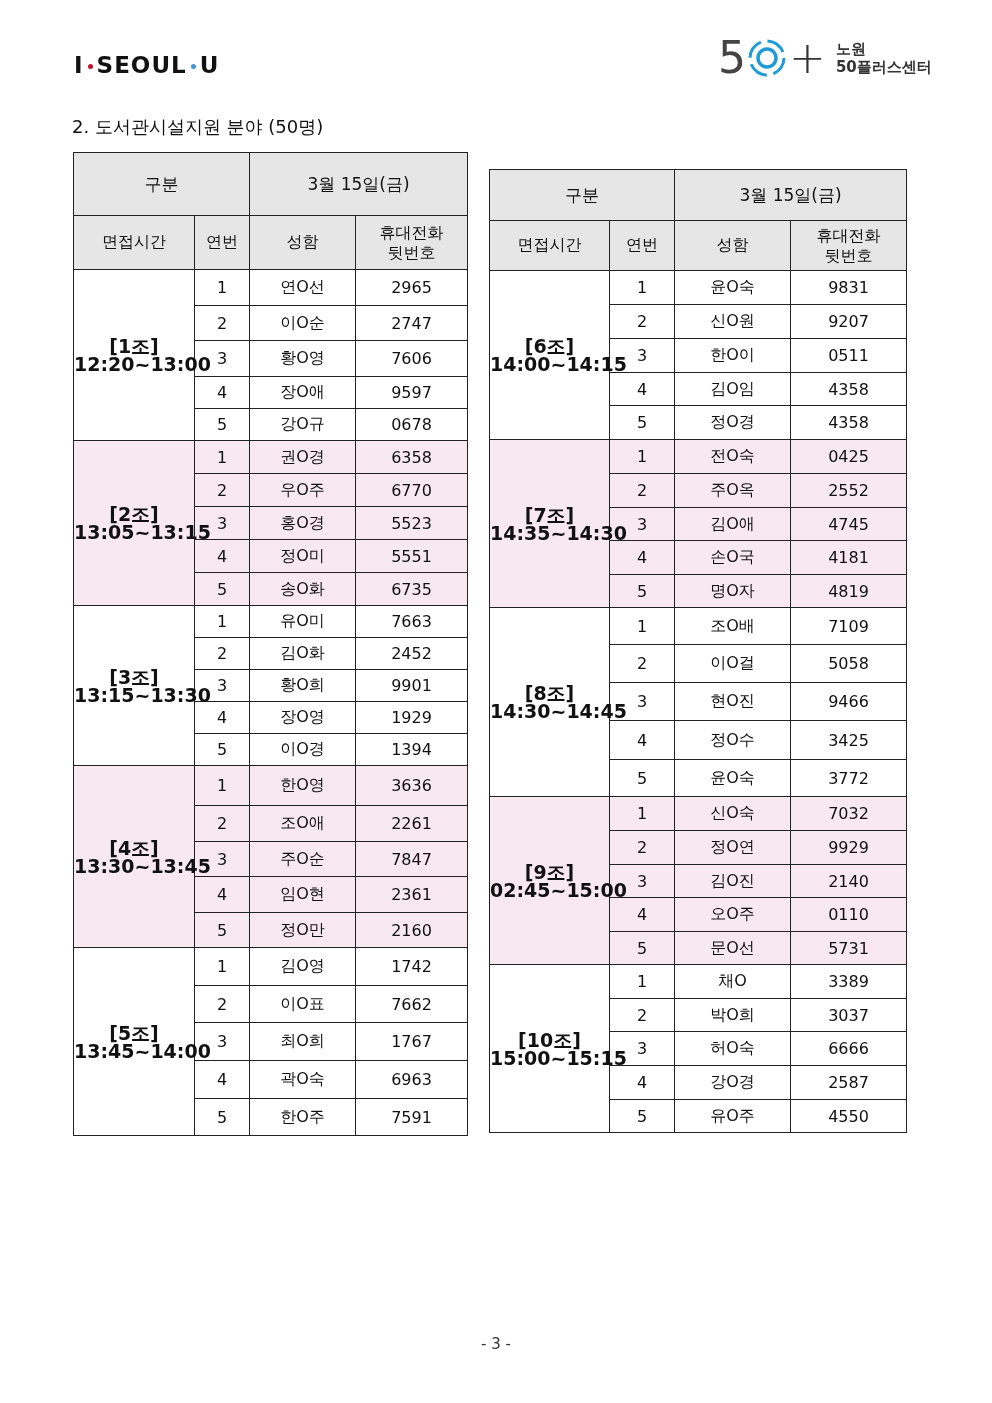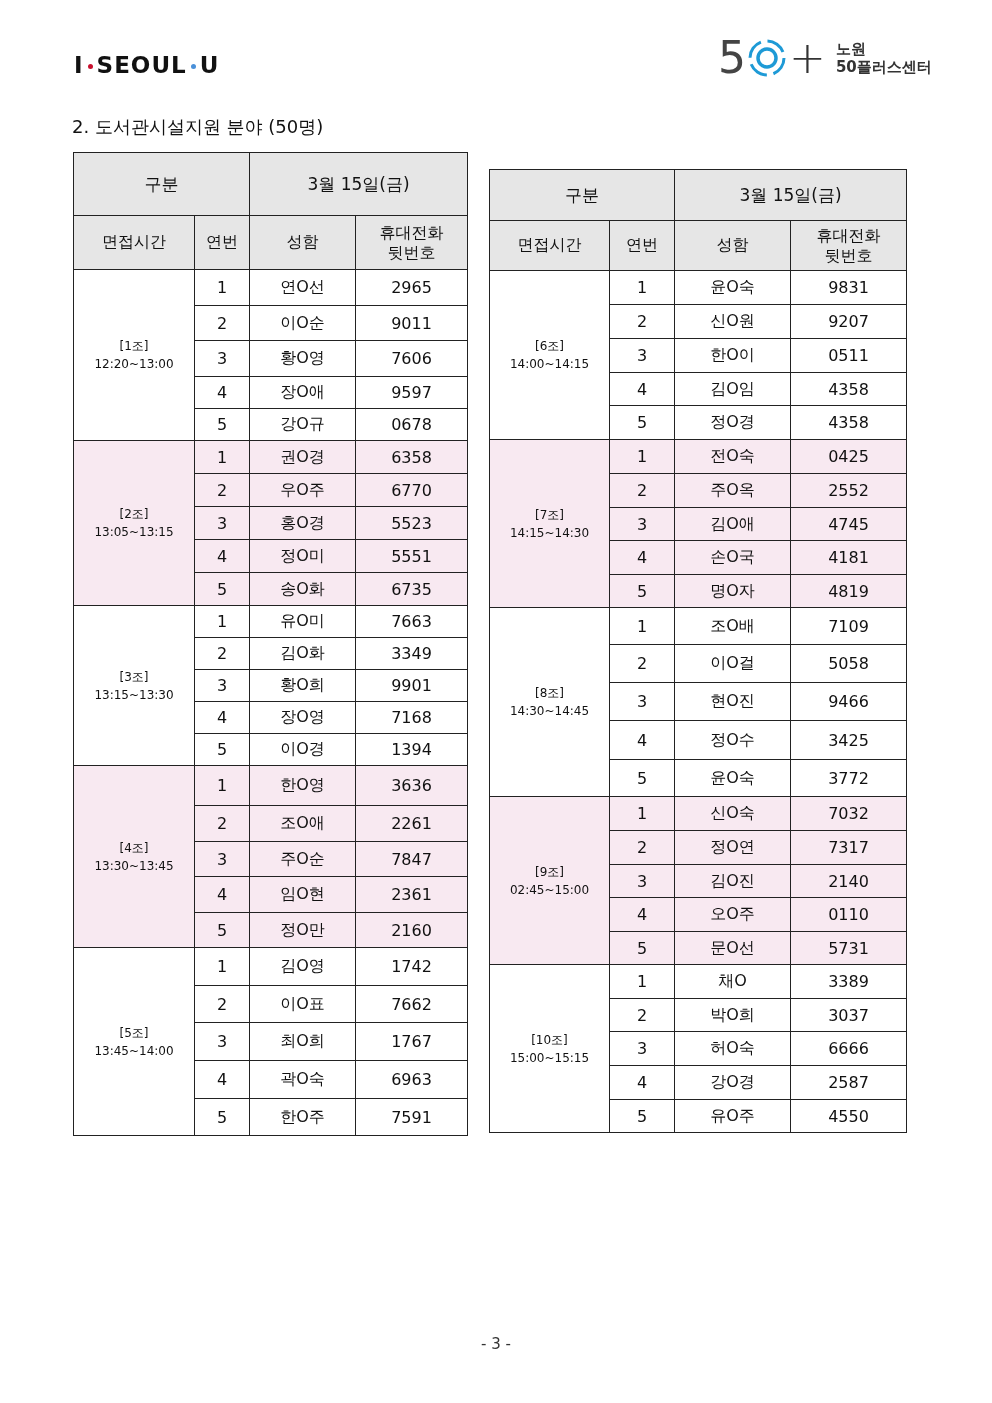--- a/index.html
+++ b/index.html
@@ -8,21 +8,21 @@
   .logo-left .dot{display:inline-block;width:5px;height:5px;border-radius:50%;margin:0 4px;position:relative;top:1px;}
   .logo-right{position:absolute;left:718px;top:36px;display:flex;align-items:center;}
   .logo-right .five{font-size:44px;color:#444;font-family:"DejaVu Sans",sans-serif;line-height:44px;}
   .logo-right .plus{font-size:44px;color:#333;line-height:44px;margin-left:2px;font-weight:300;}
   .logo-right .name{margin-left:10px;font-size:15px;line-height:18px;color:#333;font-weight:bold;}
   .section-title{position:absolute;left:72px;top:115px;font-size:18px;color:#111;}
   table{position:absolute;border-collapse:collapse;table-layout:fixed;}
   td,th{border:1px solid #222;text-align:center;vertical-align:middle;font-size:16px;padding:0;font-weight:normal;}
   th{background:#e6e6e6;}
   th.hd2{font-size:17px;line-height:20px;}
-  td.grp{font-weight:normal;font-size:12px;line-height:18px;}
+  td.grp{font-weight:bold;font-size:19px;line-height:18px;}
   tr.pink td{background:#f8e9f1;}
   .footer{position:absolute;left:0;width:992px;top:1335px;text-align:center;font-size:15px;color:#333;}
 </style>
 </head>
 <body>
 
 <div class="logo-left">
   <span>I</span>
   <span class="dot" style="background:#c8102e"></span>
   <span>SEOUL</span>
@@ -73,21 +73,21 @@
           <div>[1조]</div>
           <div>12:20~13:00</div>
         </td>
         <td>1</td>
         <td>연O선</td>
         <td>2965</td>
       </tr>
       <tr style="height: 35px;">
         <td>2</td>
         <td>이O순</td>
-        <td>9011</td>
+        <td>2747</td>
       </tr>
       <tr style="height: 36px;">
         <td>3</td>
         <td>황O영</td>
         <td>7606</td>
       </tr>
       <tr style="height: 32px;">
         <td>4</td>
         <td>장O애</td>
         <td>9597</td>
@@ -131,31 +131,31 @@
           <div>[3조]</div>
           <div>13:15~13:30</div>
         </td>
         <td>1</td>
         <td>유O미</td>
         <td>7663</td>
       </tr>
       <tr style="height: 32px;">
         <td>2</td>
         <td>김O화</td>
-        <td>3349</td>
+        <td>2452</td>
       </tr>
       <tr style="height: 32px;">
         <td>3</td>
         <td>황O희</td>
         <td>9901</td>
       </tr>
       <tr style="height: 32px;">
         <td>4</td>
         <td>장O영</td>
-        <td>7168</td>
+        <td>1929</td>
       </tr>
       <tr style="height: 32px;">
         <td>5</td>
         <td>이O경</td>
         <td>1394</td>
       </tr>
       <tr class="pink" style="height: 40px;">
         <td rowspan="5" class="grp">
           <div>[4조]</div>
           <div>13:30~13:45</div>
@@ -264,21 +264,21 @@
         <td>4358</td>
       </tr>
       <tr style="height: 34px;">
         <td>5</td>
         <td>정O경</td>
         <td>4358</td>
       </tr>
       <tr class="pink" style="height: 34px;">
         <td rowspan="5" class="grp">
           <div>[7조]</div>
-          <div>14:15~14:30</div>
+          <div>14:35~14:30</div>
         </td>
         <td>1</td>
         <td>전O숙</td>
         <td>0425</td>
       </tr>
       <tr class="pink" style="height: 34px;">
         <td>2</td>
         <td>주O옥</td>
         <td>2552</td>
       </tr>
@@ -331,21 +331,21 @@
           <div>[9조]</div>
           <div>02:45~15:00</div>
         </td>
         <td>1</td>
         <td>신O숙</td>
         <td>7032</td>
       </tr>
       <tr class="pink" style="height: 34px;">
         <td>2</td>
         <td>정O연</td>
-        <td>7317</td>
+        <td>9929</td>
       </tr>
       <tr class="pink" style="height: 33px;">
         <td>3</td>
         <td>김O진</td>
         <td>2140</td>
       </tr>
       <tr class="pink" style="height: 34px;">
         <td>4</td>
         <td>오O주</td>
         <td>0110</td>

